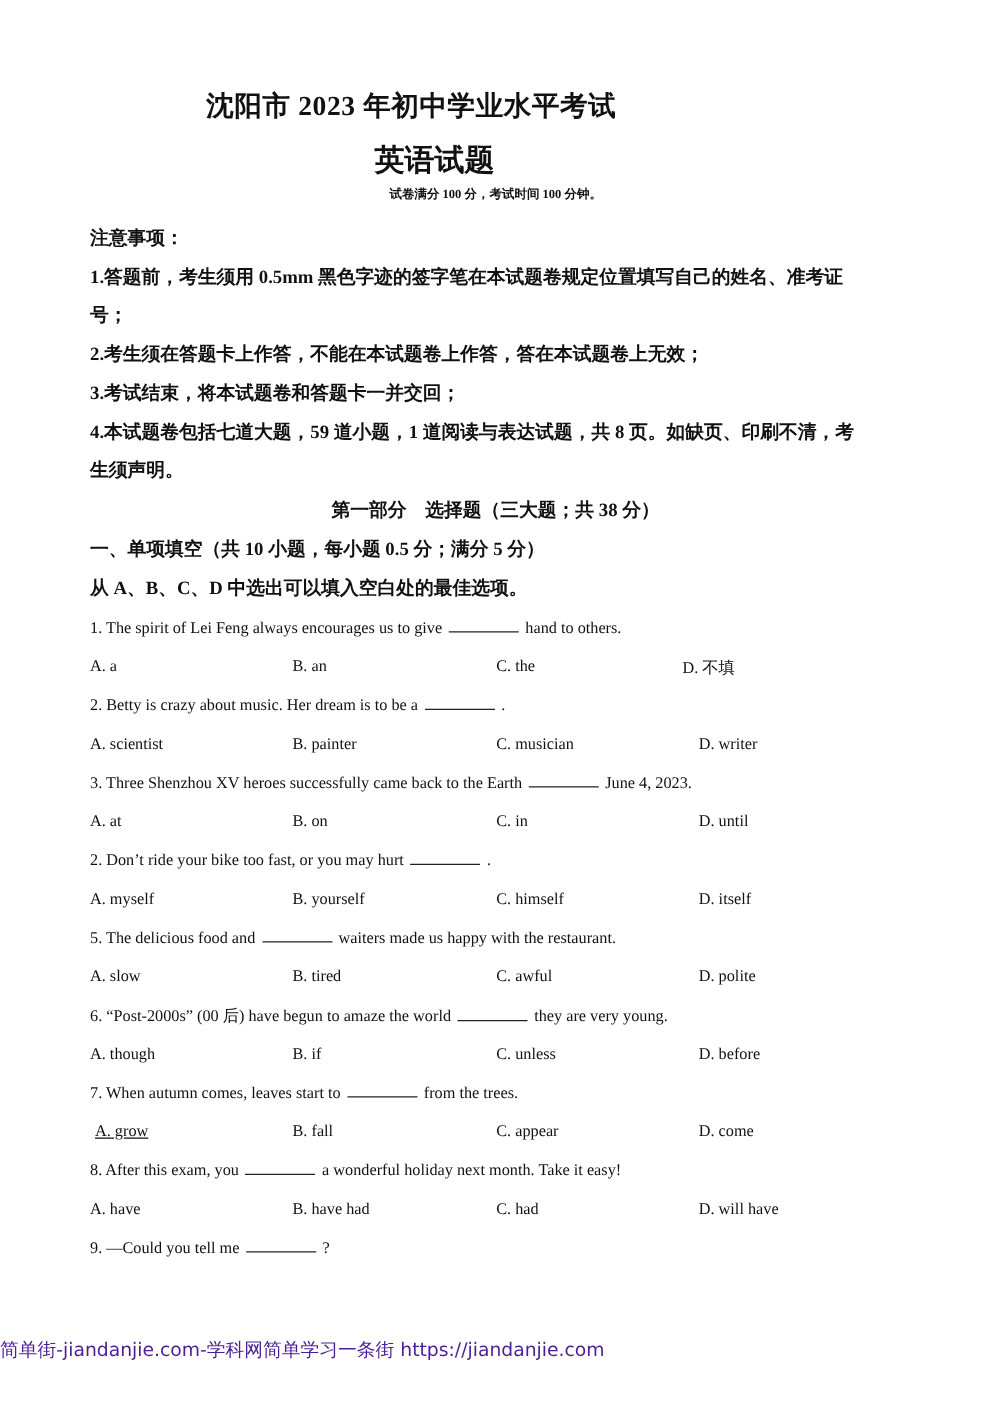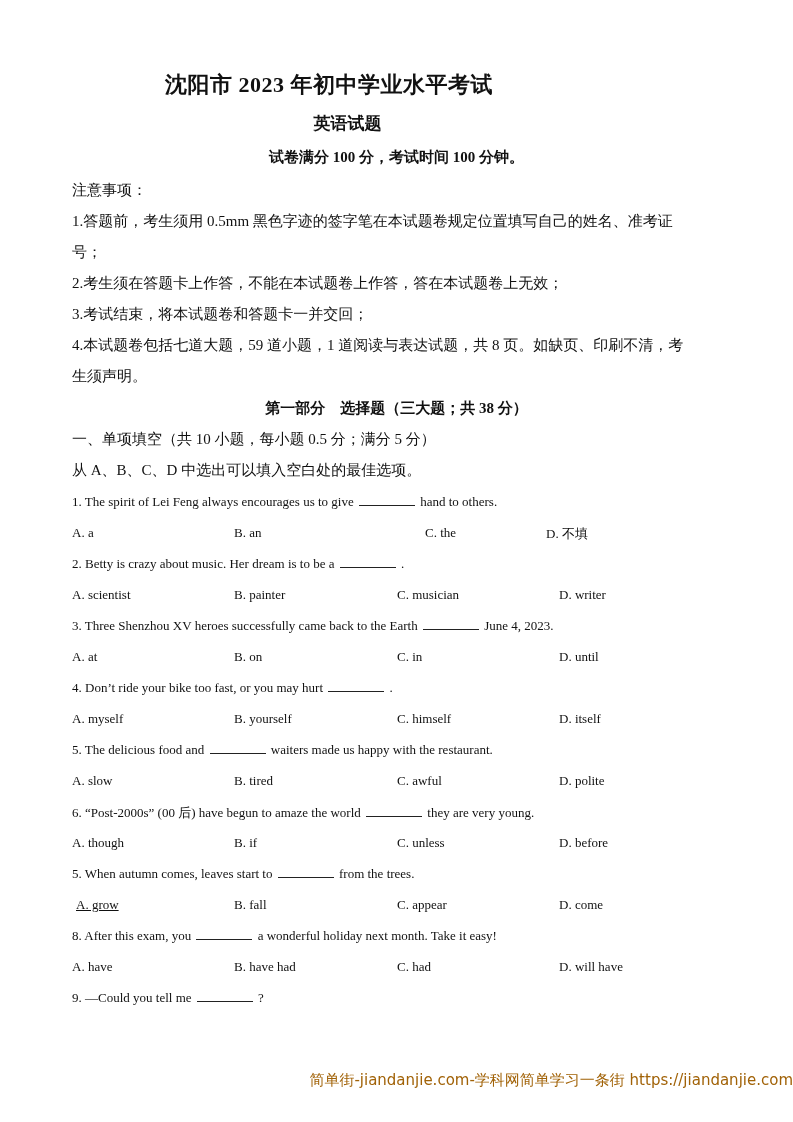--- a/index.html
+++ b/index.html
@@ -15,37 +15,37 @@
       color: #111111;
       font-family: "Liberation Serif", "DejaVu Serif", serif;
     }
     .abs { position: absolute; white-space: nowrap; }
     .title {
       left: 0; width: 658px; text-align: center;
       top: 70px; font-size: 22px; font-weight: bold; letter-spacing: 0.5px;
     }
     .subtitle {
       left: 0; width: 695px; text-align: center;
-      top: 112px; font-size: 17px; font-weight: bold;
+      top: 112px; font-size: 24px; font-weight: bold;
     }
     .scoreline {
       left: 0; width: 793px; text-align: center;
-      top: 148px; font-size: 15px; font-weight: bold;
+      top: 148px; font-size: 10px; font-weight: bold;
     }
-    .bold15 { font-size: 15px; font-weight: normal; left: 72px; }
+    .bold15 { font-size: 15px; font-weight: bold; left: 72px; }
     .partheading {
       left: 0; width: 793px; text-align: center;
       font-size: 15px; font-weight: bold;
     }
     .q { left: 72px; font-size: 13px; }
     .opt { font-size: 13px; }
     .blank { display: inline-block; width: 56px; border-bottom: 1px solid #222; height: 1px; vertical-align: baseline; margin: 0 2px; }
     .footer {
-      left: 0; width: 793px; text-align: right;
-      top: 1071px; font-size: 15px; color: #a16207;
+      left: 0; width: 793px; text-align: left;
+      top: 1071px; font-size: 15px; color: #4c1d95;
       font-family: "DejaVu Sans", "Liberation Sans", sans-serif;
     }
   </style>
 </head>
 <body>
 
 <div>
   <div class="abs title">沈阳市 2023 年初中学业水平考试</div>
   <div class="abs subtitle">英语试题</div>
   <div class="abs scoreline">试卷满分 100 分，考试时间 100 分钟。</div>
@@ -59,48 +59,48 @@
   <div class="abs bold15" style="top:367px;">生须声明。</div>
 
   <div class="abs partheading" style="top:399px;">第一部分　选择题（三大题；共 38 分）</div>
   <div class="abs bold15" style="top:430px;">一、单项填空（共 10 小题，每小题 0.5 分；满分 5 分）</div>
   <div class="abs bold15" style="top:461px;">从 A、B、C、D 中选出可以填入空白处的最佳选项。</div>
 
   <div id="questions">
       <div class="abs q" style="top: 494px;"><span>1. The spirit of Lei Feng always encourages us to give</span> <span class="blank"></span> <span>hand to others.</span></div>
       <div class="abs opt" style="top: 525px; left: 72px;">A. a</div>
       <div class="abs opt" style="top: 525px; left: 234px;">B. an</div>
-      <div class="abs opt" style="top: 525px; left: 397px; margin-left: 28px;">C. the</div>
+      <div class="abs opt" style="top: 525px; left: 397px;">C. the</div>
       <div class="abs opt" style="top: 525px; left: 546px;">D.  不填</div>
       <div class="abs q" style="top: 556px;"><span>2. Betty is crazy about music. Her dream is to be a</span> <span class="blank"></span> <span>.</span></div>
       <div class="abs opt" style="top: 587px; left: 72px;">A. scientist</div>
       <div class="abs opt" style="top: 587px; left: 234px;">B. painter</div>
       <div class="abs opt" style="top: 587px; left: 397px;">C. musician</div>
       <div class="abs opt" style="top: 587px; left: 559px;">D. writer</div>
       <div class="abs q" style="top: 618px;"><span>3. Three Shenzhou XV heroes successfully came back to the Earth</span> <span class="blank"></span> <span>June 4, 2023.</span></div>
       <div class="abs opt" style="top: 649px; left: 72px;">A. at</div>
       <div class="abs opt" style="top: 649px; left: 234px;">B. on</div>
       <div class="abs opt" style="top: 649px; left: 397px;">C. in</div>
       <div class="abs opt" style="top: 649px; left: 559px;">D. until</div>
-      <div class="abs q" style="top: 680px;"><span>4. Don’t ride your bike too fast, or you may hurt</span> <span class="blank"></span> <span>.</span></div>
+      <div class="abs q" style="top: 680px;"><span>2. Don’t ride your bike too fast, or you may hurt</span> <span class="blank"></span> <span>.</span></div>
       <div class="abs opt" style="top: 711px; left: 72px;">A. myself</div>
       <div class="abs opt" style="top: 711px; left: 234px;">B. yourself</div>
       <div class="abs opt" style="top: 711px; left: 397px;">C. himself</div>
       <div class="abs opt" style="top: 711px; left: 559px;">D. itself</div>
       <div class="abs q" style="top: 742px;"><span>5. The delicious food and</span> <span class="blank"></span> <span>waiters made us happy with the restaurant.</span></div>
       <div class="abs opt" style="top: 773px; left: 72px;">A. slow</div>
       <div class="abs opt" style="top: 773px; left: 234px;">B. tired</div>
       <div class="abs opt" style="top: 773px; left: 397px;">C. awful</div>
       <div class="abs opt" style="top: 773px; left: 559px;">D. polite</div>
       <div class="abs q" style="top: 804px;"><span>6. “Post-2000s” (00  后) have begun to amaze the world</span> <span class="blank"></span> <span>they are very young.</span></div>
       <div class="abs opt" style="top: 835px; left: 72px;">A. though</div>
       <div class="abs opt" style="top: 835px; left: 234px;">B. if</div>
       <div class="abs opt" style="top: 835px; left: 397px;">C. unless</div>
       <div class="abs opt" style="top: 835px; left: 559px;">D. before</div>
-      <div class="abs q" style="top: 866px;"><span>5. When autumn comes, leaves start to</span> <span class="blank"></span> <span>from the trees.</span></div>
+      <div class="abs q" style="top: 866px;"><span>7. When autumn comes, leaves start to</span> <span class="blank"></span> <span>from the trees.</span></div>
       <div class="abs opt" style="top: 897px; left: 76px; text-decoration: underline;">A. grow</div>
       <div class="abs opt" style="top: 897px; left: 234px; text-align: right;">B. fall</div>
       <div class="abs opt" style="top: 897px; left: 397px;">C. appear</div>
       <div class="abs opt" style="top: 897px; left: 559px;">D. come</div>
       <div class="abs q" style="top: 928px;"><span>8. After this exam, you</span> <span class="blank"></span> <span>a wonderful holiday next month. Take it easy!</span></div>
       <div class="abs opt" style="top: 959px; left: 72px;">A. have</div>
       <div class="abs opt" style="top: 959px; left: 234px;">B. have had</div>
       <div class="abs opt" style="top: 959px; left: 397px;">C. had</div>
       <div class="abs opt" style="top: 959px; left: 559px;">D. will have</div>
       <div class="abs q" style="top: 990px;"><span>9. —Could you tell me</span> <span class="blank"></span> <span>?</span></div>

